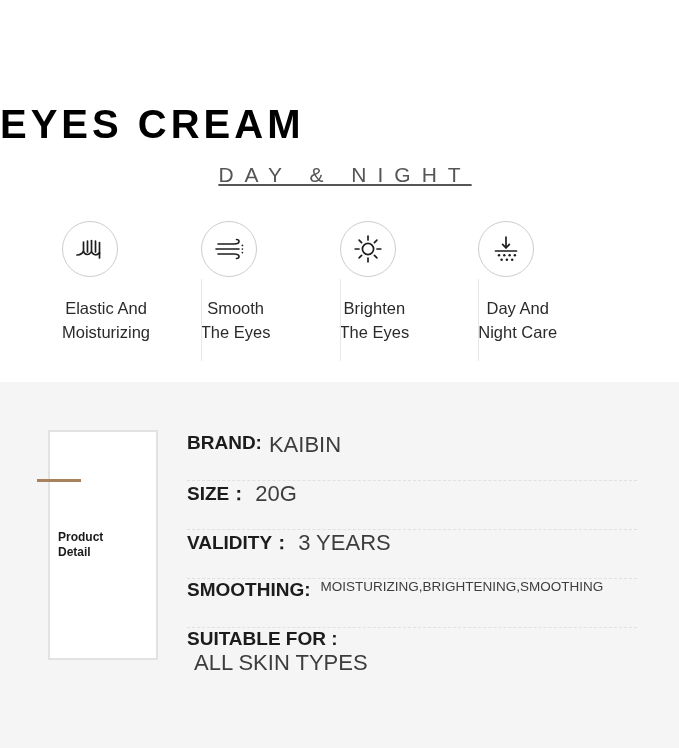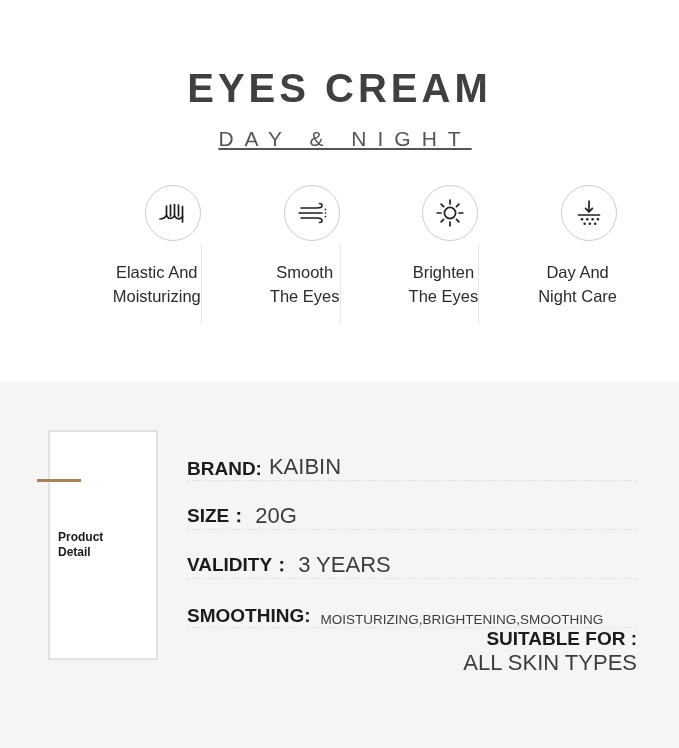--- a/index.html
+++ b/index.html
@@ -15,26 +15,26 @@
   }
 
   
   .hero {
     background: #ffffff;
     height: 382px;
     box-sizing: border-box;
     position: relative;
   }
   .hero-title {
-    text-align: center;
+    text-align: left;
     font-size: 40px;
     font-weight: 700;
-    color: #404040;
+    color: #000000;
     letter-spacing: 4px;
-    padding-top: 68px;
+    padding-top: 104px;
     line-height: 1;
   }
   .hero-subtitle {
     text-align: center;
     font-size: 21px;
     font-weight: 300;
     color: #555555;
     letter-spacing: 11px;
     margin-top: 20px;
     text-indent: 11px;
@@ -46,21 +46,21 @@
     display: flex;
     margin-top: 36px;
     padding: 0 62px;
     box-sizing: border-box;
   }
   .feature {
     flex: 1;
     position: relative;
     display: flex;
     flex-direction: column;
-    align-items: flex-end;
+    align-items: flex-start;
   }
   .feature + .feature::before {
     content: "";
     position: absolute;
     left: 0;
     top: 58px;
     width: 1px;
     height: 82px;
     background: #e8e8e8;
   }
@@ -121,21 +121,21 @@
     white-space: pre-line;
   }
 
   .spec-table {
     flex: 1;
     margin-left: 29px;
     padding-top: 2px;
   }
   .spec-row {
     display: flex;
-    align-items: flex-end;
+    align-items: flex-start;
     height: 48px;
     border-bottom: 1px dashed #e0e0e0;
   }
   .spec-row:last-child {
     border-bottom: none;
     flex-direction: column;
   }
   .spec-label {
     font-size: 19px;
     font-weight: 700;

